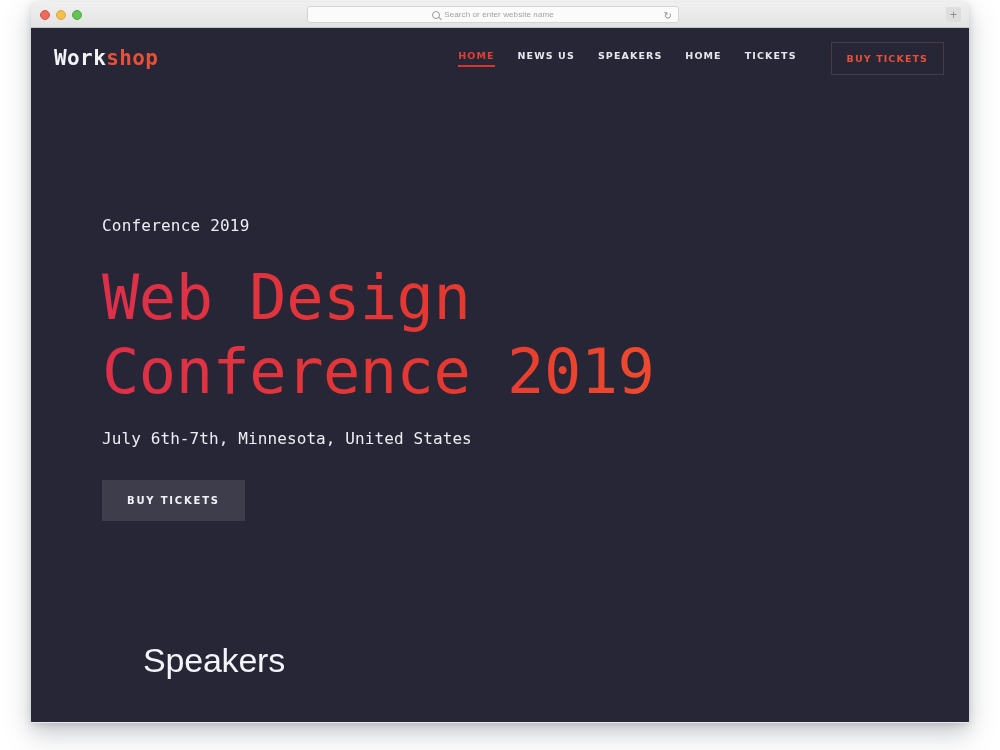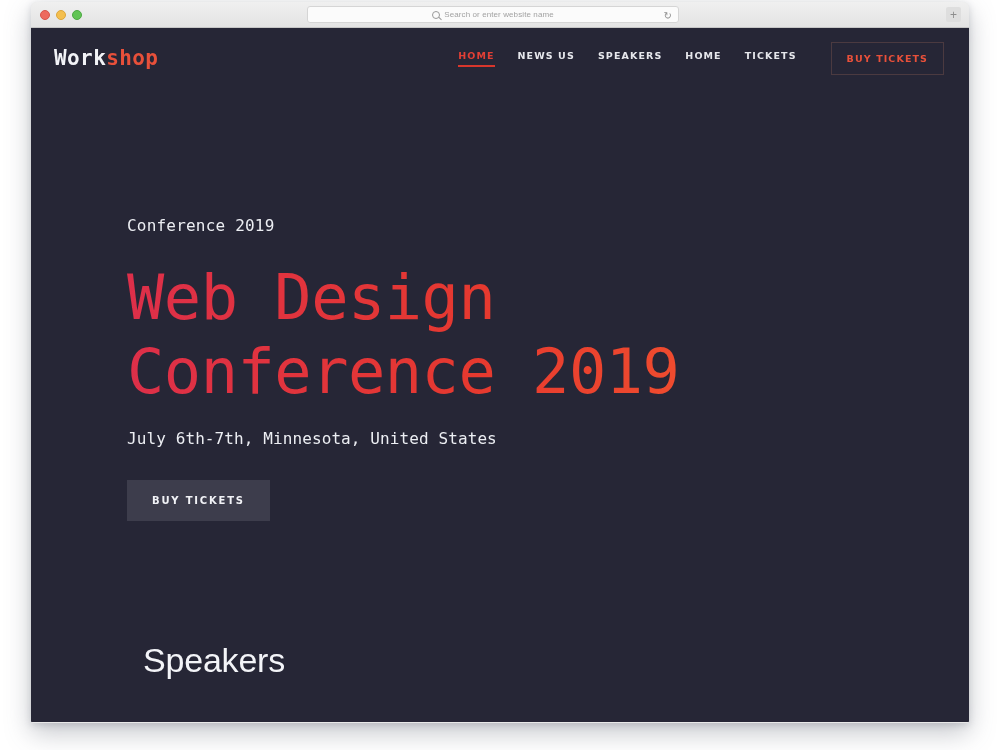--- a/index.html
+++ b/index.html
@@ -184,21 +184,21 @@
     border: 1px solid #4b3a40;
     background: transparent;
     padding: 10px 15px;
     margin-left: 11px;
     white-space: nowrap;
     cursor: pointer;
   }
 
   
   #hero {
-    padding: 128px 0 0 96px;
+    padding: 128px 0 0 71px;
   }
 
   #hero-eyebrow {
     font-family: "DejaVu Sans Mono", monospace;
     font-size: 16px;
     color: #eceef3;
     letter-spacing: .2px;
     margin-bottom: 26px;
   }
 

